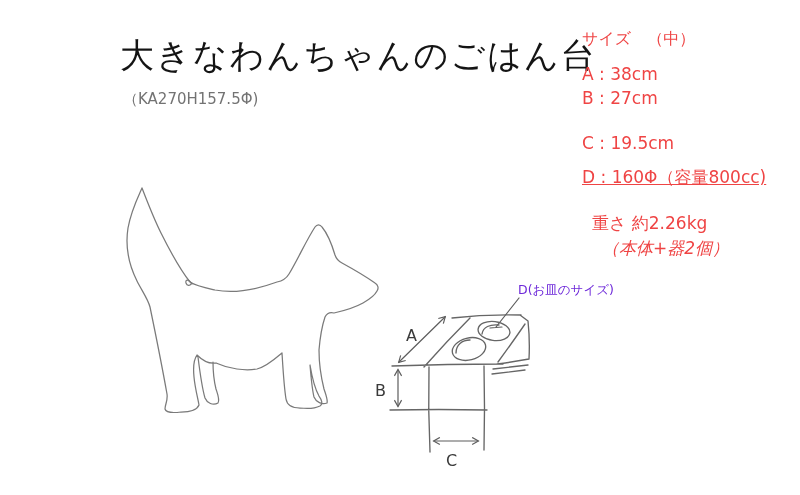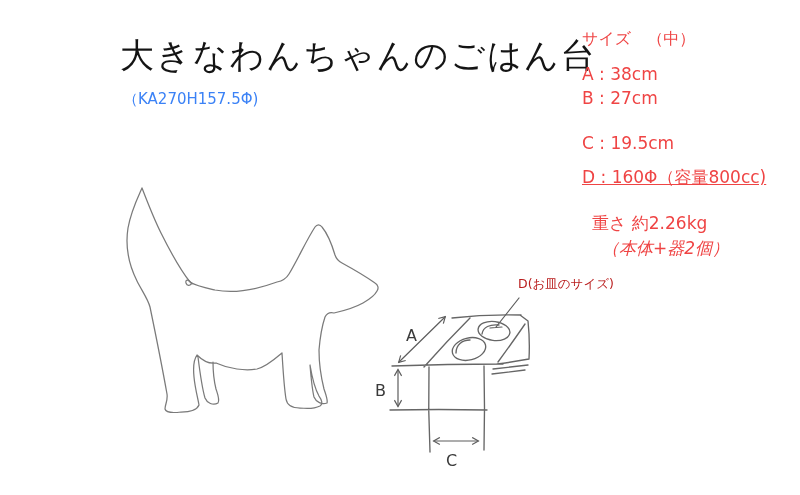--- a/index.html
+++ b/index.html
@@ -19,21 +19,21 @@
     font-size: 34px;
     font-weight: 500;
     letter-spacing: 2px;
     color: #141414;
     white-space: nowrap;
   }
   .model-code {
     position: absolute;
     left: 117px; top: 90px;
     font-size: 15px;
-    color: #3b82f6;
+    color: #737373;
     white-space: nowrap;
   }
   .spec-line {
     position: absolute;
     left: 576px;
     font-size: 17px;
     color: #ef4444;
     white-space: nowrap;
   }
   .spec-heading { top: 29px; font-size: 16px; }
@@ -50,21 +50,21 @@
   }
   .dim-label {
     position: absolute;
     font-size: 16px;
     color: #3a3a3a;
     white-space: nowrap;
   }
   .label-a { left: 400px; top: 326px; }
   .label-b { left: 369px; top: 381px; }
   .label-c { left: 440px; top: 451px; }
-  .label-d { left: 512px; top: 276px; font-size: 12.5px; color: #b91c1c; }
+  .label-d { left: 512px; top: 282px; font-size: 12.5px; color: #6d28d9; }
 </style>
 </head>
 <body>
 
 <div class="stage">
 
   <div class="title">大きなわんちゃんのごはん台</div>
   <div class="model-code">（KA270H157.5Φ)</div>
 
   <div>

